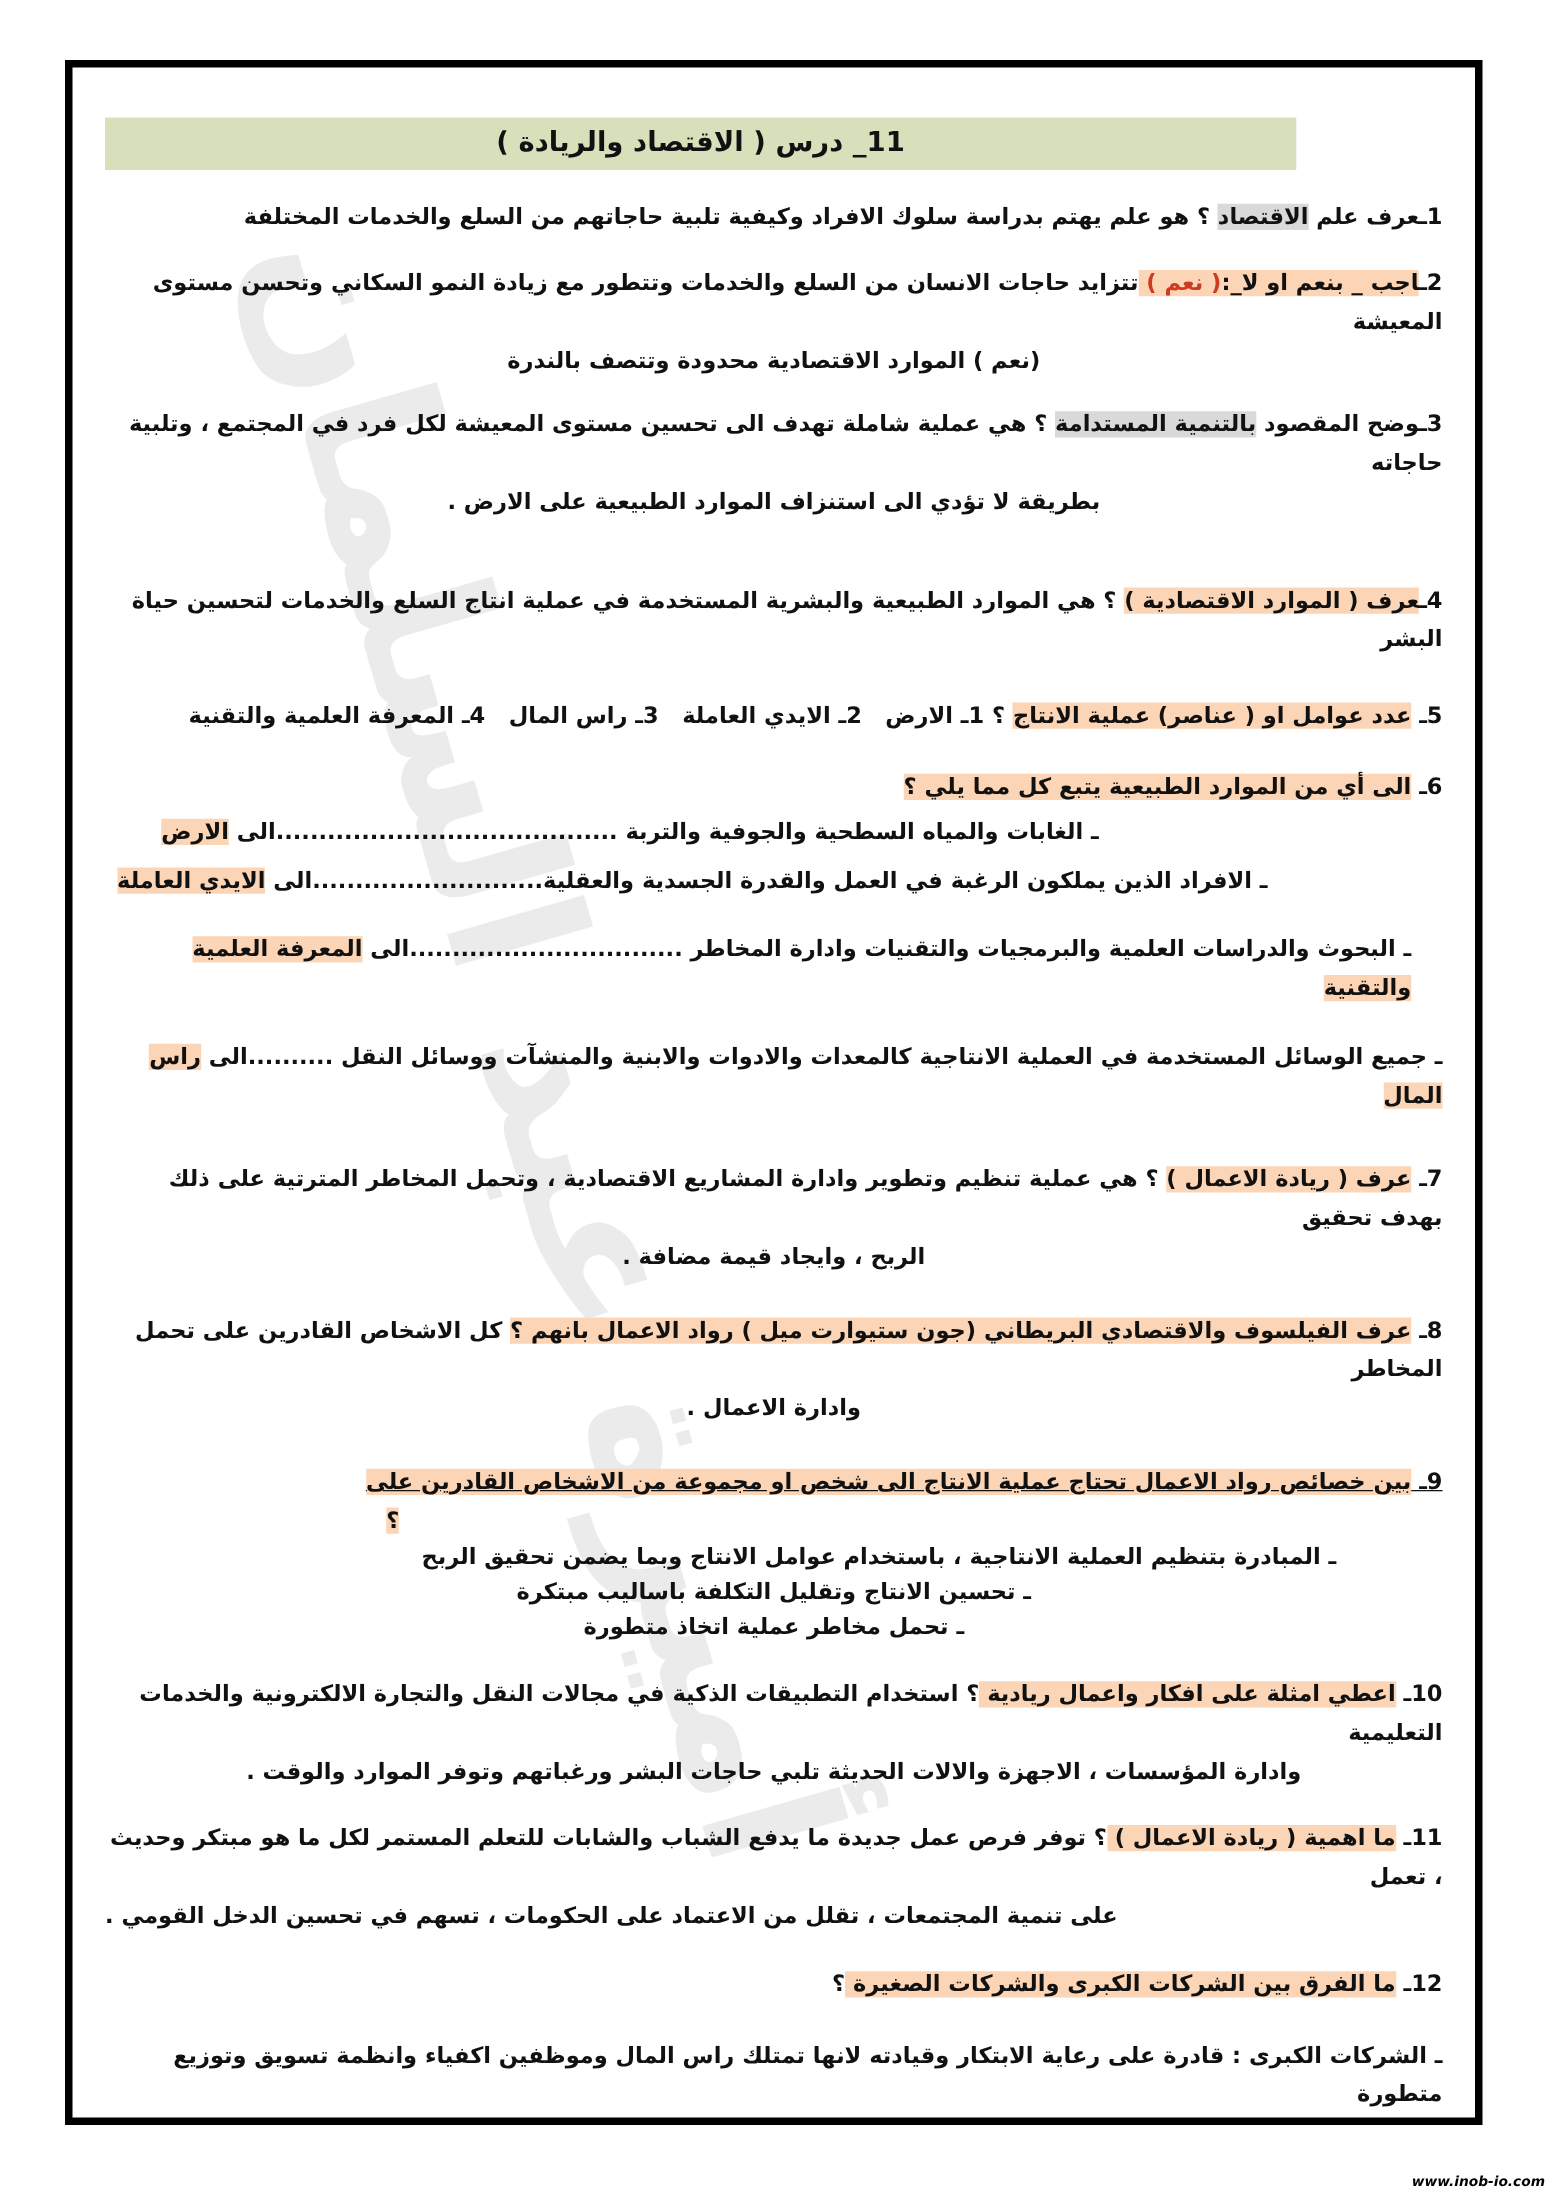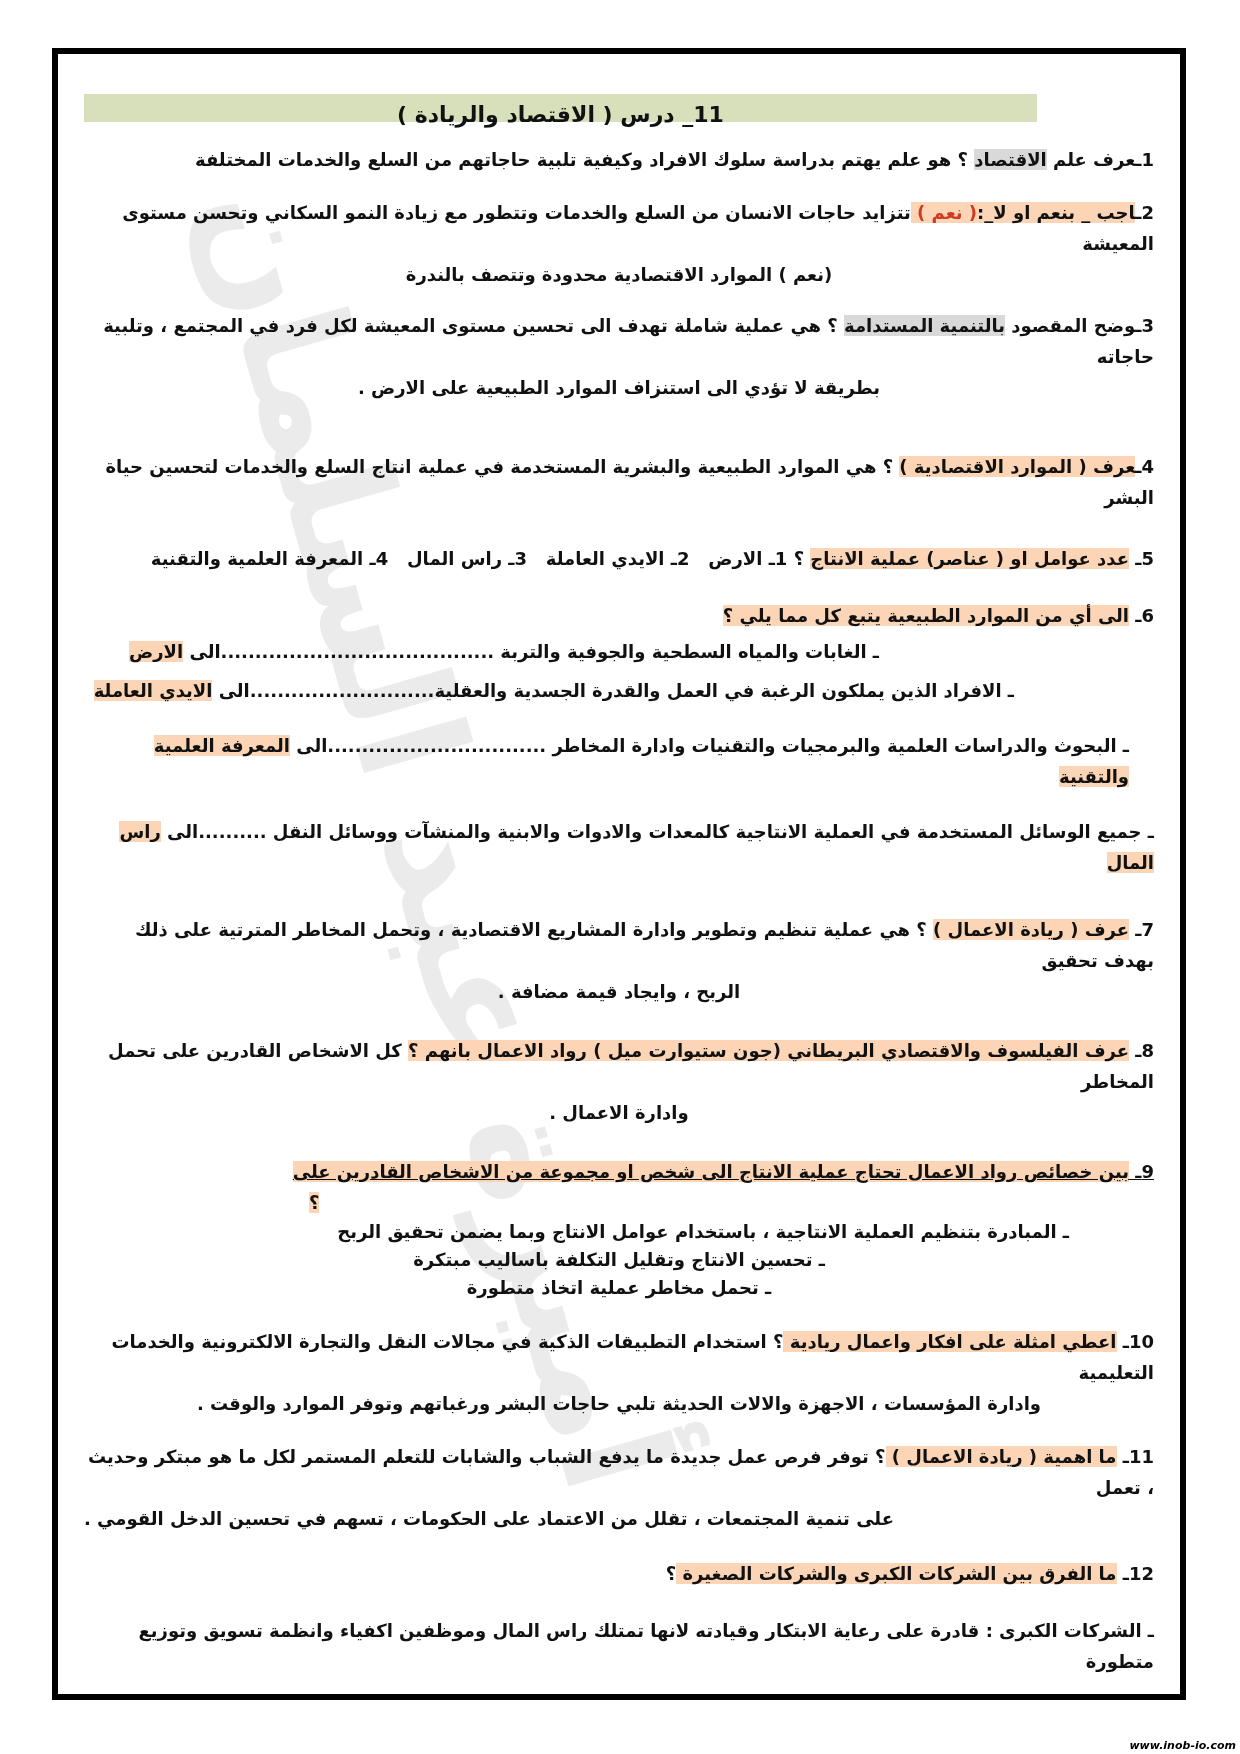--- a/index.html
+++ b/index.html
@@ -15,21 +15,21 @@
     position:absolute;top:782px;left:378px;z-index:0;
     transform:translate(-50%,-50%) rotate(74deg);
     font-size:150px;font-weight:bold;white-space:nowrap;
     color:#8a8a8a;opacity:0.16;pointer-events:none;
   }
   .content{
     position:relative;z-index:1;height:100%;box-sizing:border-box;
     padding:14px 26px 0 26px;direction:rtl;color:#111;
   }
   .banner{
-    margin:26px 117px 0 0;height:28px;line-height:42px;
+    margin:26px 117px 0 0;height:42px;line-height:42px;
     background:var(--banner,#d7e0bb);text-align:center;
     font-size:22px;font-weight:bold;
   }
   .line{
     margin:0;font-size:18px;line-height:31px;font-weight:bold;
     overflow-wrap:break-word;
   }
   .tight{line-height:28px;}
   .a-right{text-align:right;}
   .a-center{text-align:center;}

